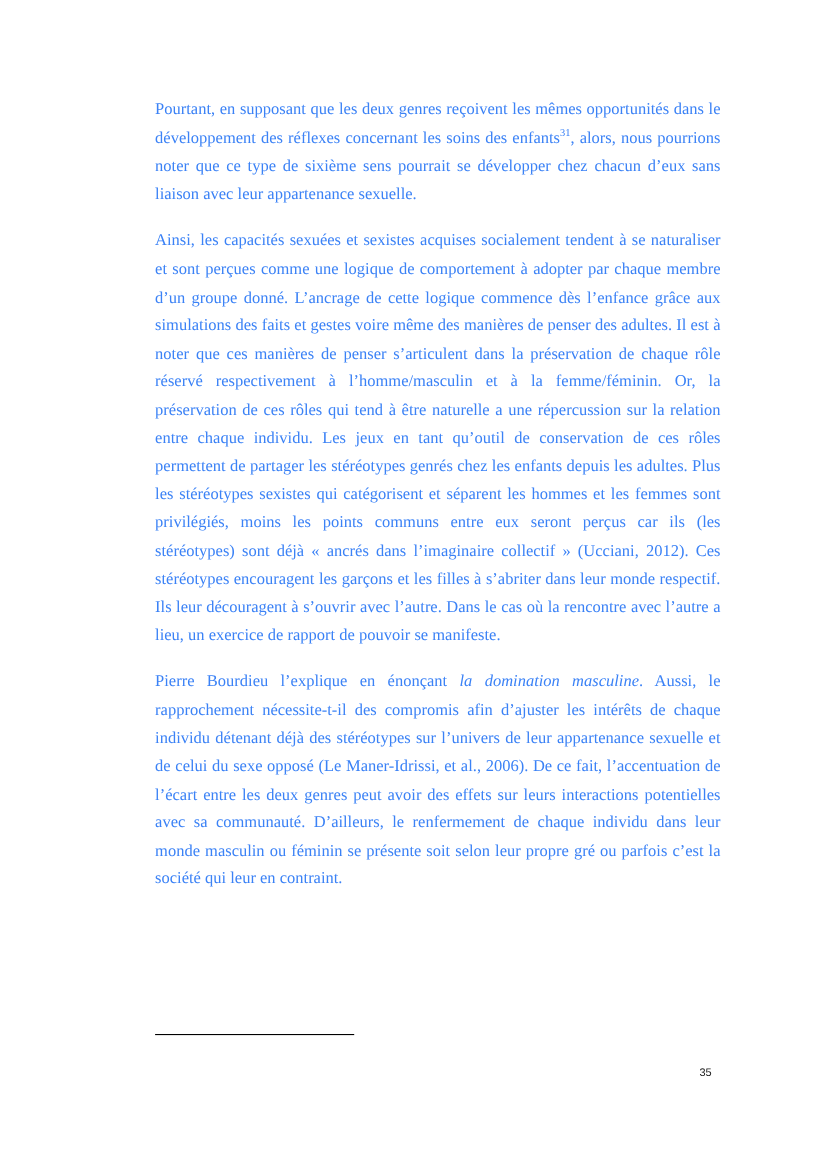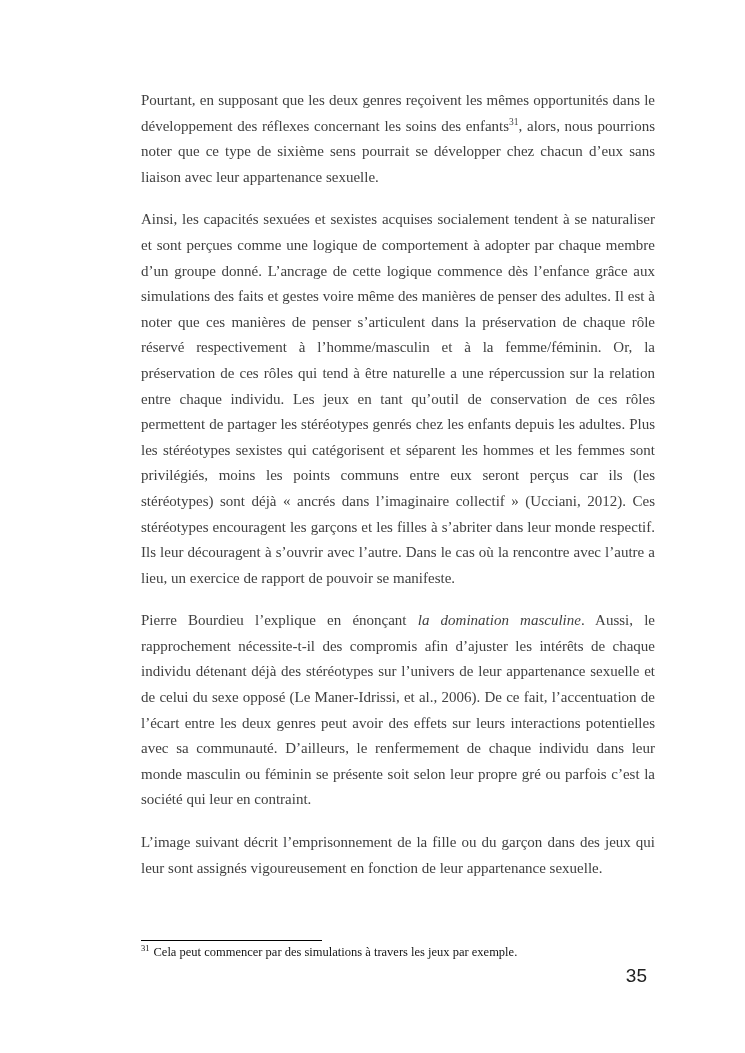--- a/index.html
+++ b/index.html
@@ -19,21 +19,21 @@
     left: 141px;
     top: 88px;
     width: 514px;
   }
   .content p {
     margin: 0 0 17px 0;
     font-family: "Liberation Serif", serif;
     font-size: 15px;
     line-height: 25.6px;
     text-align: justify;
-    color: #404040;
+    color: #3b82f6;
   }
   .fnref {
     font-size: 9.5px;
     line-height: 0;
     vertical-align: super;
   }
   .italic-phrase {
     font-style: italic;
     font-family: Liberation Serif, serif;
   }
@@ -63,41 +63,39 @@
     vertical-align: super;
   }
   .footnote .fn-text {
     margin-left: 4px;
   }
   .page-number {
     position: absolute;
     top: 967px;
     right: 98px;
     font-family: "Liberation Sans", sans-serif;
-    font-size: 19px;
+    font-size: 10px;
     line-height: 17px;
     color: #222222;
   }
 </style>
 </head>
 <body>
 
 <div class="page">
 
   <div class="content">
 
     <p><span>Pourtant, en supposant que les deux genres reçoivent les mêmes opportunités dans le développement des réflexes concernant les soins des enfants</span><sup class="fnref">31</sup><span>, alors, nous pourrions noter que ce type de sixième sens pourrait se développer chez chacun d’eux sans liaison avec leur appartenance sexuelle.</span></p>
 
     <p>Ainsi, les capacités sexuées et sexistes acquises socialement tendent à se naturaliser et sont perçues comme une logique de comportement à adopter par chaque membre d’un groupe donné. L’ancrage de cette logique commence dès l’enfance grâce aux simulations des faits et gestes voire même des manières de penser des adultes. Il est à noter que ces manières de penser s’articulent dans la préservation de chaque rôle réservé respectivement à l’homme/masculin et à la femme/féminin. Or, la préservation de ces rôles qui tend à être naturelle a une répercussion sur la relation entre chaque individu. Les jeux en tant qu’outil de conservation de ces rôles permettent de partager les stéréotypes genrés chez les enfants depuis les adultes. Plus les stéréotypes sexistes qui catégorisent et séparent les hommes et les femmes sont privilégiés, moins les points communs entre eux seront perçus car ils (les stéréotypes) sont déjà « ancrés dans l’imaginaire collectif » (Ucciani, 2012). Ces stéréotypes encouragent les garçons et les filles à s’abriter dans leur monde respectif. Ils leur découragent à s’ouvrir avec l’autre. Dans le cas où la rencontre avec l’autre a lieu, un exercice de rapport de pouvoir se manifeste.</p>
 
     <p><span>Pierre Bourdieu l’explique en énonçant </span><em class="italic-phrase">la domination masculine</em><span>. Aussi, le rapprochement nécessite-t-il des compromis afin d’ajuster les intérêts de chaque individu détenant déjà des stéréotypes sur l’univers de leur appartenance sexuelle et de celui du sexe opposé (Le Maner-Idrissi, et al., 2006). De ce fait, l’accentuation de l’écart entre les deux genres peut avoir des effets sur leurs interactions potentielles avec sa communauté. D’ailleurs, le renfermement de chaque individu dans leur monde masculin ou féminin se présente soit selon leur propre gré ou parfois c’est la société qui leur en contraint.</span></p>
 
-    <p>L’image suivant décrit l’emprisonnement de la fille ou du garçon dans des jeux qui leur sont  assignés vigoureusement en fonction de leur appartenance sexuelle.</p>
 
   </div>
 
   <div class="footnote-rule"></div>
 
-  <p class="footnote"><sup class="fn-marker">31</sup><span class="fn-text">Cela peut commencer par des simulations à travers les jeux par exemple.</span></p>
 
   <div class="page-number">35</div>
 
 </div>
 
 </body></html>

